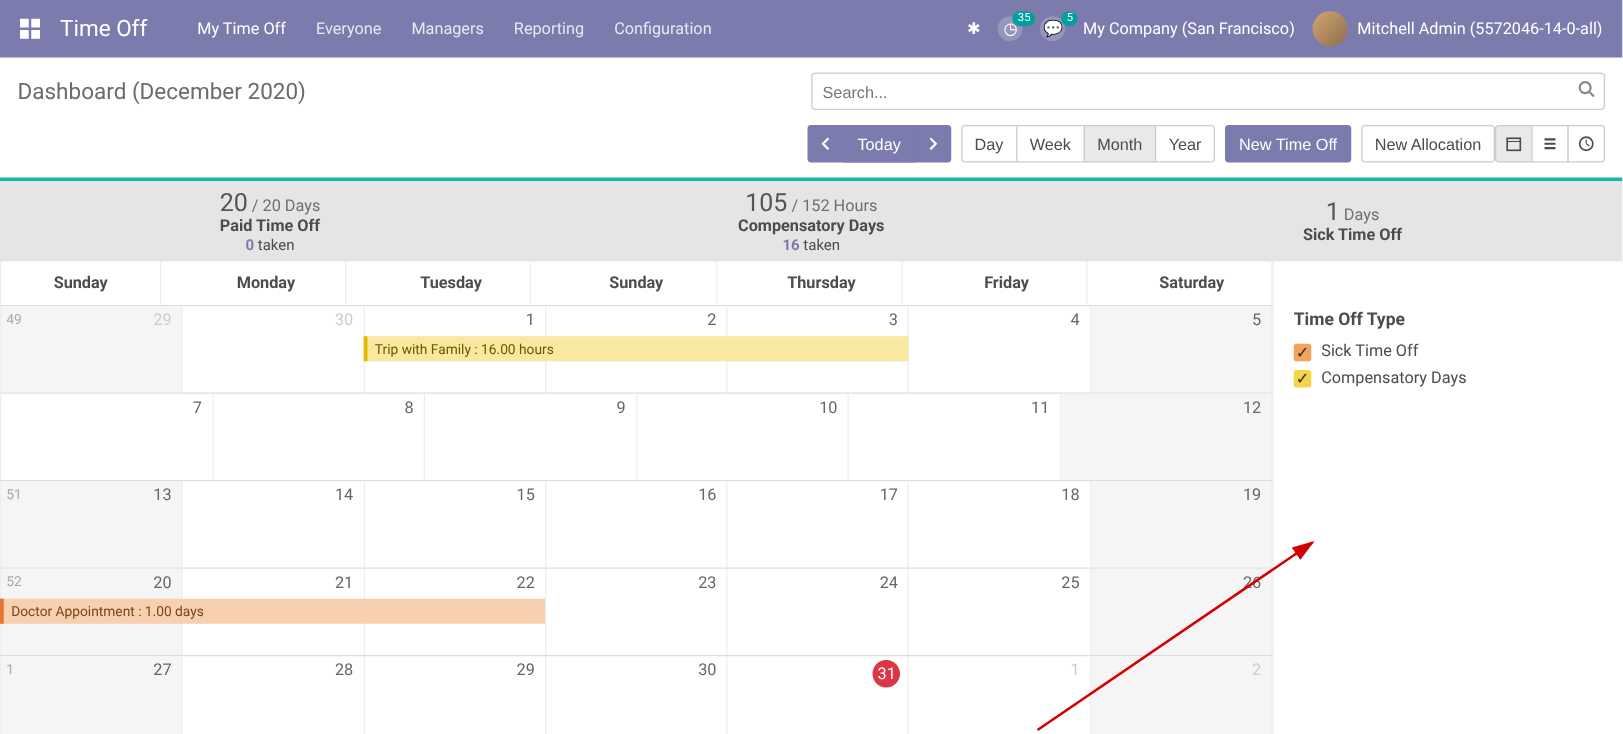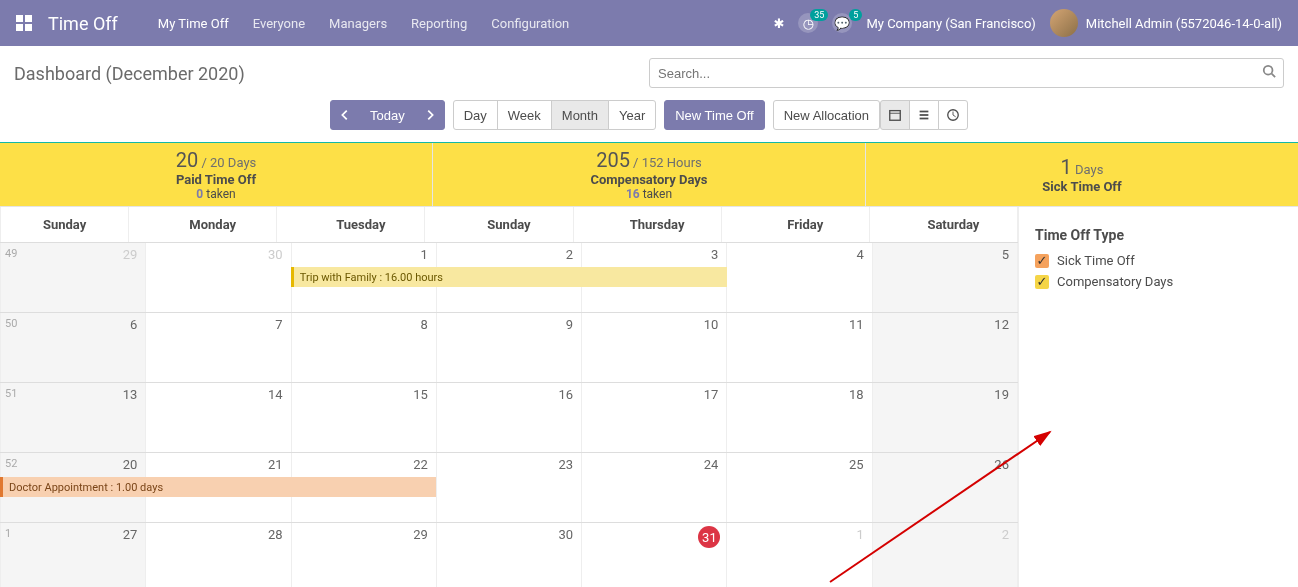--- a/index.html
+++ b/index.html
@@ -16,32 +16,32 @@
 .topbar .badge-icon .circle { width: 20px; height: 20px; border-radius: 50%; display: flex; align-items: center; justify-content: center; }
 .topbar .badge-count { position: absolute; top: -4px; right: -10px; background: #00A09D; color: #fff; font-size: 9px; padding: 1px 4px; border-radius: 8px; }
 .topbar .company { font-size: 13px; cursor: pointer; }
 .topbar .avatar { width: 28px; height: 28px; border-radius: 50%; background: linear-gradient(135deg,#d4a574,#8b6f47); display:inline-block; }
 .topbar .user { display: flex; align-items: center; gap: 8px; cursor: pointer; }
 .subbar { padding: 12px 14px; display: flex; align-items: center; justify-content: space-between; gap: 20px; }
 .subbar .title { font-size: 18px; color: #6b6b6b; }
 .search-box { position: relative; width: 635px; }
 .search-box input { width: 100%; height: 30px; border: 1px solid #ccc; border-radius: 3px; padding: 4px 28px 4px 8px; font-size: 13px; }
 .search-box .mag { position: absolute; right: 8px; top: 6px; color: #888; }
-.toolbar-row { padding: 0 14px 12px; display: flex; align-items: center; justify-content: center; border-bottom: 1px solid #14b8a6; }
+.toolbar-row { padding: 0 14px 12px; display: flex; align-items: center; justify-content: flex-end; border-bottom: 3px solid #14b8a6; }
 .toolbar-left { display: flex; align-items: center; gap: 8px; }
 .btn { border: 1px solid #ccc; background: #fff; height: 30px; padding: 0 10px; border-radius: 3px; font-size: 13px; cursor: pointer; color: #4c4c4c; display: inline-flex; align-items: center; }
 .btn.primary { background: #7C7BAD; color: #fff; border-color: #7C7BAD; }
 .btn.icon { width: 30px; justify-content: center; padding: 0; }
 .btn-group { display: inline-flex; }
 .btn-group .btn { border-radius: 0; margin-left: -1px; }
 .btn-group .btn:first-child { border-radius: 3px 0 0 3px; margin-left: 0; }
 .btn-group .btn:last-child { border-radius: 0 3px 3px 0; }
 .btn-group .btn.active { background: #e9e9e9; }
 .toolbar-right { display: flex; gap: 8px; }
-.summary { display: flex; border-bottom: 1px solid #e5e5e5; background: #fde047; height: 64px; }
+.summary { display: flex; border-bottom: 1px solid #e5e5e5; background: #e5e5e5; height: 64px; }
 .summary .card { flex: 1; text-align: center; display: flex; flex-direction: column; justify-content: center; border-right: 1px solid #e5e5e5; position: relative; }
 .summary .card:last-child { border-right: none; }
 .summary .line1 { color: #6f6f6f; font-size: 13px; }
 .summary .line1 .big { font-size: 20px; color: #555; }
 .summary .line2 { font-weight: bold; font-size: 13px; }
 .summary .line3 { font-size: 12px; }
 .summary .line3 .num { color: #7C7BAD; font-weight: bold; }
 .main { display: flex; }
 .calendar { flex: 1; }
 .cal-header { display: flex; gap: 20px; }
@@ -53,21 +53,21 @@
 .cal-cell:first-child { border-left: 1px solid #eee; }
 .cal-cell.weekend { background: #f5f5f5; }
 .cal-cell.othermonth .daynum { color: #ccc; }
 .cal-cell .daynum { position: absolute; top: 4px; right: 8px; font-size: 13px; color: #666; }
 .cal-cell .daynum.today { background: #dc3545; color: #fff; width: 22px; height: 22px; border-radius: 50%; display: flex; align-items: center; justify-content: center; right: 6px; top: 3px; }
 .weeknum { position: absolute; top: 4px; left: 4px; font-size: 11px; color: #aaa; }
 .event { position: absolute; top: 24px; height: 20px; font-size: 11px; display: flex; align-items: center; padding: 0 6px; border-left: 3px solid; overflow: hidden; white-space: nowrap; }
 .event.yellow { background: #F8E8A0; border-color: #E6B800; color: #6b5800; }
 .event.orange { background: #F8D0B0; border-color: #E07830; color: #7a4518; }
 .sidepanel { width: 280px; padding: 20px 16px; border-left: 1px solid #eee; }
-.sidepanel h3 { font-size: 14px; font-weight: bold; margin-bottom: 10px; }
+.sidepanel h3 { font-size: 14px; font-weight: bold; margin-bottom: 10px; margin-top: 19px; }
 .legend-item { display: flex; align-items: center; gap: 8px; margin-bottom: 6px; font-size: 13px; cursor: pointer; }
 .legend-item .cb { width: 14px; height: 14px; border-radius: 2px; display: flex; align-items: center; justify-content: center; color: #333; }
 .legend-item .cb.orange { background: #F5A25D; }
 .legend-item .cb.yellow { background: #F5D547; }
 .arrow-annotation { position: absolute; pointer-events: none; }
 svg.icon { width: 14px; height: 14px; }
 </style>
 </head>
 <body>
 
@@ -167,21 +167,21 @@
   </div>
 </div>
 
 <div class="summary">
   <div class="card">
     <div class="line1"><span class="big">20</span><span> / 20 Days</span></div>
     <div class="line2">Paid Time Off</div>
     <div class="line3"><span class="num">0</span><span> taken</span></div>
   </div>
   <div class="card">
-    <div class="line1"><span class="big">205</span><span> / 152 Hours</span></div>
+    <div class="line1"><span class="big">105</span><span> / 152 Hours</span></div>
     <div class="line2">Compensatory Days</div>
     <div class="line3"><span class="num">16</span><span> taken</span></div>
   </div>
   <div class="card">
     <div class="line1"><span class="big">1</span><span> Days</span></div>
     <div class="line2">Sick Time Off</div>
     <div class="line3"><span class="num"></span><span></span></div>
   </div>
 </div>
 
@@ -216,24 +216,20 @@
           </div>
           <div class="cal-cell">
             <div class="daynum">4</div>
           </div>
           <div class="cal-cell weekend">
             <div class="daynum">5</div>
           </div>
           <div class="event yellow" style="left: 28.5714%; width: 42.8571%;">Trip with Family : 16.00 hours</div>
         </div>
         <div class="cal-row">
-          <div class="cal-cell weekend">
-            <div class="weeknum">50</div>
-            <div class="daynum">6</div>
-          </div>
           <div class="cal-cell">
             <div class="daynum">7</div>
           </div>
           <div class="cal-cell">
             <div class="daynum">8</div>
           </div>
           <div class="cal-cell">
             <div class="daynum">9</div>
           </div>
           <div class="cal-cell">

